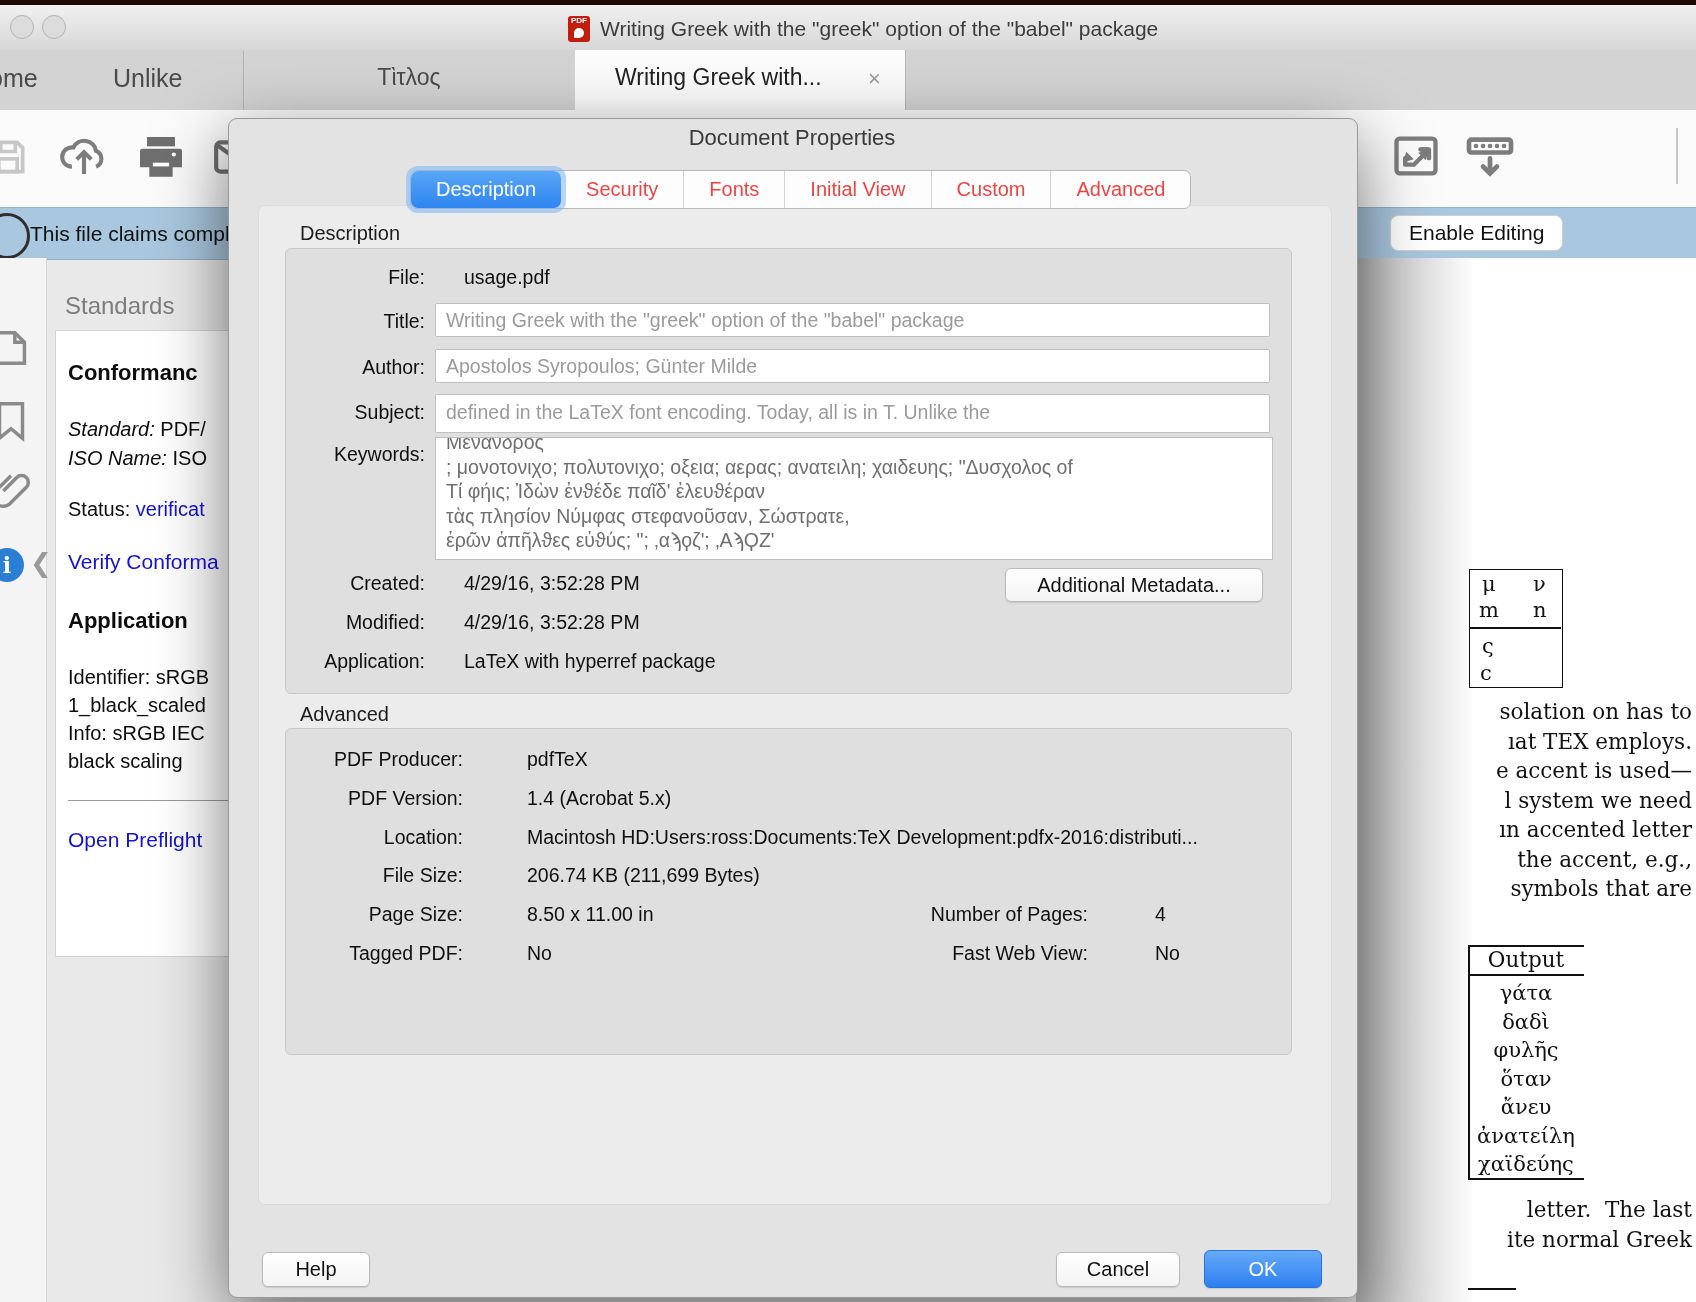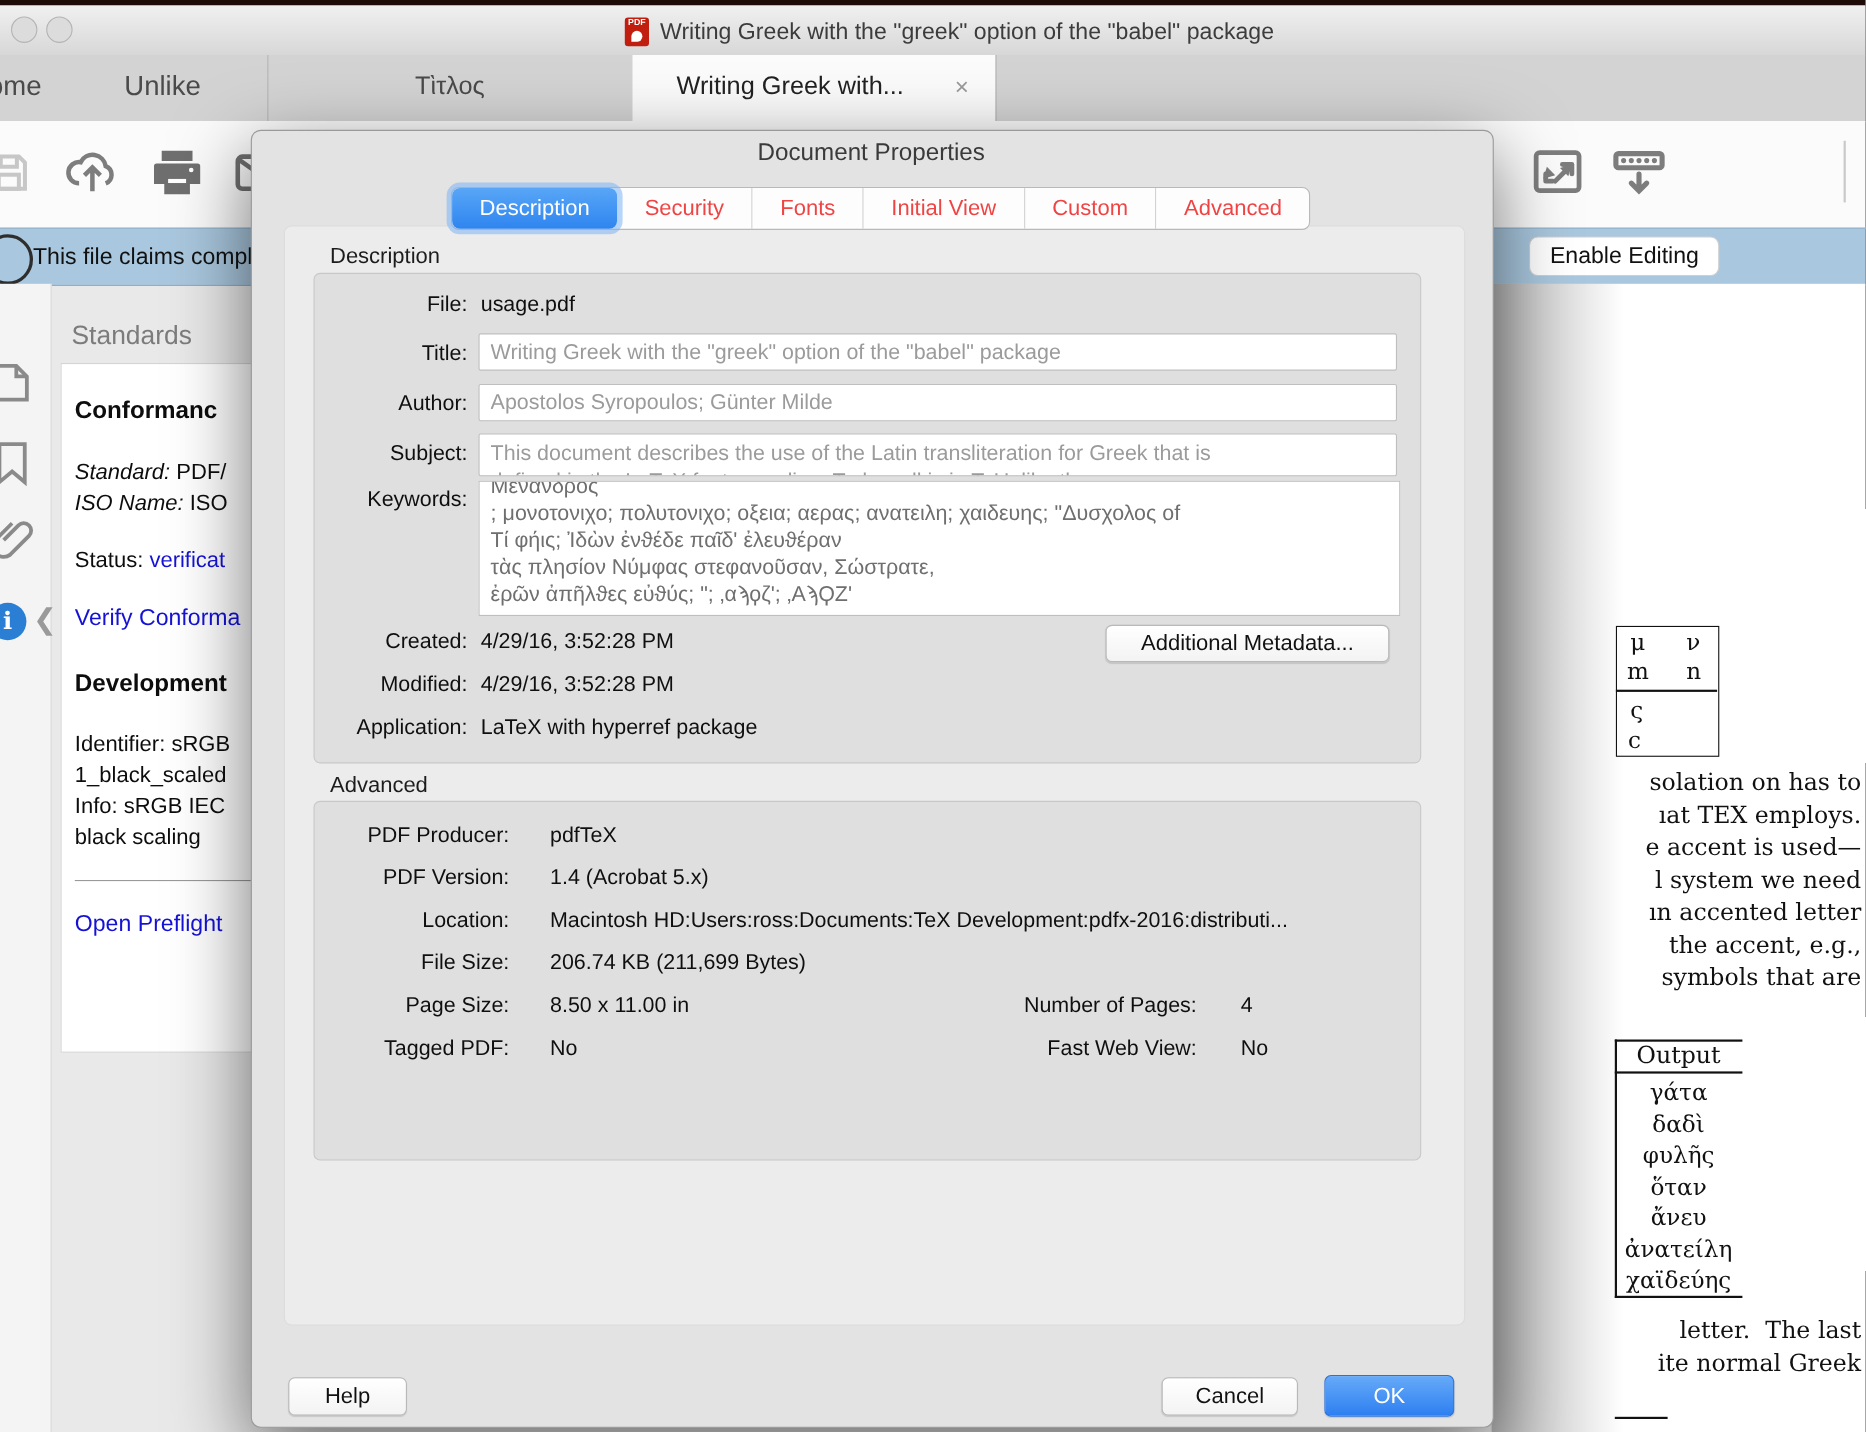--- a/index.html
+++ b/index.html
@@ -50,21 +50,21 @@
   .tabstrip{left:410px;top:170px;height:37px;display:flex;background:#fdfdfd;
     border:1px solid #b9b9b9;border-radius:7px;}
   .dtab{padding:0 25px;font-size:20px;color:#ef4444;line-height:37px;border-left:1px solid #d2d2d2;white-space:nowrap;}
   .dtab:first-child{border-left:none;}
   .dtab.sel{background:linear-gradient(#58a6f7,#2f85f0);color:#fff;border-radius:7px;
     box-shadow:0 0 0 5px rgba(125,180,245,.55);border-left:none;}
   .dtab.sel + .dtab{border-left:none;}
   .groupbox{background:#dfdfdf;border:1px solid #c8c8c8;border-radius:6px;}
   .seclabel{font-size:20px;color:#1c1c1c;}
   .flabel{font-size:19.5px;color:#0f0f0f;text-align:right;white-space:nowrap;}
-  .fvalue{font-size:19.5px;color:#0f0f0f;white-space:nowrap;}
+  .fvalue{font-size:19.5px;color:#0f0f0f;white-space:nowrap;margin-left:27px;}
   .tinput{background:#fff;border:1px solid #bfbfbf;border-radius:2px;font-size:19.5px;
     color:#9b9b9b;padding:0 10px;font-family:"Liberation Sans","DejaVu Sans",sans-serif;}
   input.tinput{outline:none;}
   .kwbox{background:#fff;border:1px solid #bfbfbf;font-size:19.5px;color:#6f6f6f;
     overflow:hidden;line-height:24.5px;padding:0 10px;}
   .btn{background:linear-gradient(#ffffff,#f3f3f3);border:1px solid #b9b9b9;border-radius:6px;
     font-size:20px;color:#111;text-align:center;box-shadow:0 1px 1px rgba(0,0,0,.12);}
   .btn-blue{background:linear-gradient(#66aaf8,#2d7ff1);border:1px solid #2a71d8;color:#fff;}
 </style>
 </head>
@@ -163,21 +163,21 @@
   <div class="abs infoi" style="left:-10px;top:548px">i</div>
   <div class="abs" style="left:30px;top:548px;font-size:26px;color:#9a9a9a">❮</div>
 
   <div class="abs stdheader" style="left:65px;top:292px">Standards</div>
   <div class="abs stdpanel"></div>
   <div class="abs stdtext" style="left:68px;top:360px;font-weight:bold;font-size:22px">Conformanc</div>
   <div class="abs stdtext" style="left:68px;top:418px"><i>Standard:</i> <span>PDF/</span></div>
   <div class="abs stdtext" style="left:68px;top:447px"><i>ISO Name:</i> <span>ISO</span></div>
   <div class="abs stdtext" style="left:68px;top:498px"><span>Status:</span> <span style="color:#1512d6">verificat</span></div>
   <div class="abs link" style="left:68px;top:550px;font-size:21px">Verify Conforma</div>
-  <div class="abs stdtext" style="left:68px;top:608px;font-weight:bold;font-size:22px">Development</div>
+  <div class="abs stdtext" style="left:68px;top:608px;font-weight:bold;font-size:22px">Application</div>
   <div class="abs stdtext" style="left:68px;top:666px">Identifier: sRGB</div>
   <div class="abs stdtext" style="left:68px;top:694px">1_black_scaled</div>
   <div class="abs stdtext" style="left:68px;top:722px">Info: sRGB IEC</div>
   <div class="abs stdtext" style="left:68px;top:750px">black scaling</div>
   <div class="abs" style="left:68px;top:800px;width:160px;height:1px;background:#9a9a9a"></div>
   <div class="abs link" style="left:68px;top:828px;font-size:21px">Open Preflight</div>
 
   <div class="abs pdfpage"></div>
 
   <div class="abs" style="left:1469px;top:569px;width:92px;height:117px;border:1.5px solid #111"></div>
@@ -240,21 +240,20 @@
   <div class="abs fvalue" style="left:437px;top:266px">usage.pdf</div>
 
   <div class="abs flabel" style="left:300px;top:310px;width:125px">Title:</div>
   <input class="abs tinput" style="left: 435px; top: 303px; width: 813px; height: 32px;" readonly="" value="Writing Greek with the &quot;greek&quot; option of the &quot;babel&quot; package">
 
   <div class="abs flabel" style="left:300px;top:356px;width:125px">Author:</div>
   <input class="abs tinput" style="left: 435px; top: 349px; width: 813px; height: 32px;" readonly="" value="Apostolos Syropoulos; Günter Milde">
 
   <div class="abs flabel" style="left:300px;top:401px;width:125px">Subject:</div>
   <div class="abs tinput" style="left:435px;top:394px;width:813px;height:33px;overflow:hidden;line-height:26px;padding-top:4px">
-    <div>This document describes the use of the Latin transliteration for Greek that is</div>
     <div>defined in the LaTeX font encoding. Today, all is in T. Unlike the</div>
   </div>
 
   <div class="abs flabel" style="left:300px;top:443px;width:125px">Keywords:</div>
   <div class="abs kwbox" style="left:435px;top:437px;width:816px;height:121px">
     <div style="margin-top:-8px">
       <div>Μένανδρος</div>
       <div>; μονοτονιχο; πολυτονιχο; οξεια; αερας; ανατειλη; χαιδευης; "Δυσχολος of</div>
       <div> Τί φήις; Ἰδὼν ἐνϑέδε παῖδ' ἐλευϑέραν</div>
       <div> τὰς πλησίον Νύμφας στεφανοῦσαν, Σώστρατε,</div>

